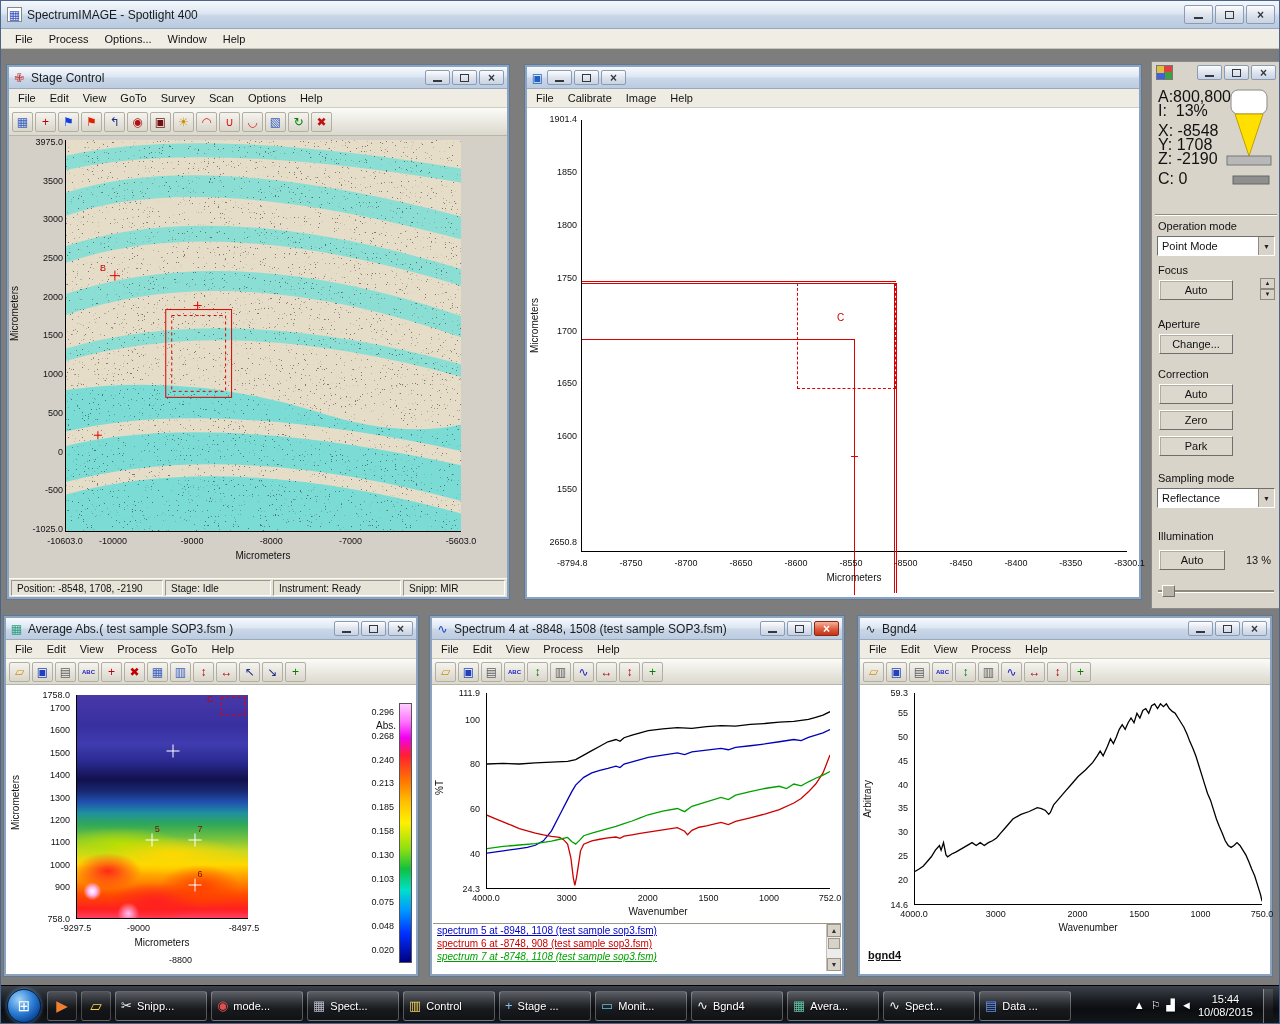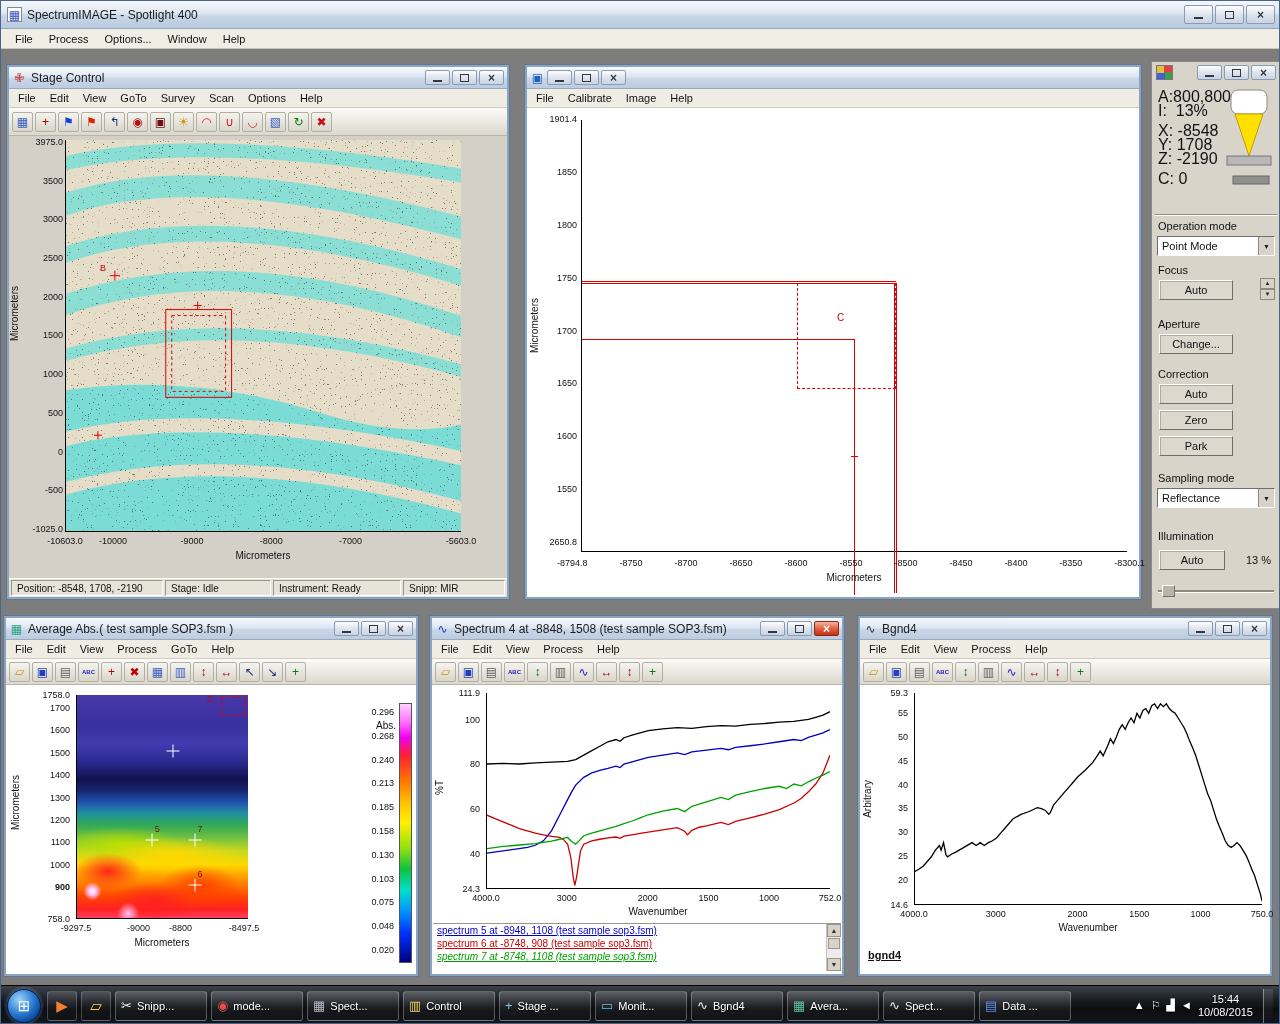--- a/index.html
+++ b/index.html
@@ -492,41 +492,41 @@
         <div style="position:absolute;left:26px;top:10px;width:40px;height:224px;">
           <span class="ytick-abs" style="top:0%;">1758.0</span>
           <span class="ytick-abs" style="top:5.8%;">1700</span>
           <span class="ytick-abs" style="top:15.8%;">1600</span>
           <span class="ytick-abs" style="top:25.8%;">1500</span>
           <span class="ytick-abs" style="top:35.8%;">1400</span>
           <span class="ytick-abs" style="top:45.8%;">1300</span>
           <span class="ytick-abs" style="top:55.8%;">1200</span>
           <span class="ytick-abs" style="top:65.8%;">1100</span>
           <span class="ytick-abs" style="top:75.8%;">1000</span>
-          <span class="ytick-abs" style="top:85.8%;font-weight:bold;">900</span>
+          <span class="ytick-abs" style="top:85.8%;">900</span>
           <span class="ytick-abs" style="top:100%;">758.0</span>
         </div>
         <div class="heatmap" style="left:70px;top:10px;width:172px;height:224px;border-left:1px solid #000;border-bottom:1px solid #000;">
           <div class="hcross" style="left:56%;top:25%;"></div>
           <div class="hcross" style="left:44%;top:65%;">
               <i>5</i>
             </div>
           <div class="hcross" style="left:69%;top:65%;">
               <i>7</i>
             </div>
           <div class="hcross" style="left:69%;85%:0;top:85%;">
               <i>6</i>
             </div>
           <div class="crect" style="left:84%;top:1%;width:15%;height:8%;"></div>
           <span class="clabel" style="left:76%;top:0%;">C</span>
         </div>
         <div class="xticks" style="left:70px;top:238px;width:168px;height:10px;">
           <span class="xtick" style="left:0%;">-9297.5</span>
           <span class="xtick" style="left:37.2%;">-9000</span>
-          <span class="xtick" style="left:62.2%;">-8800</span>
+          <span class="xtick" style="left:62.2%;margin-top:32px;">-8800</span>
           <span class="xtick" style="left:100%;">-8497.5</span>
         </div>
         <div class="axlab" style="left:70px;top:252px;width:172px;">Micrometers</div>
         <div class="axlab" style="left:346px;top:6px;width:44px;text-align:right;margin-top:29px;">Abs.</div>
         <div class="cbar-vals" style="left:340px;top:22px;width:48px;height:248px;">
           <span>0.296</span>
             <span>0.268</span>
           <span>0.240</span>
             <span>0.213</span>
           <span>0.185</span>

